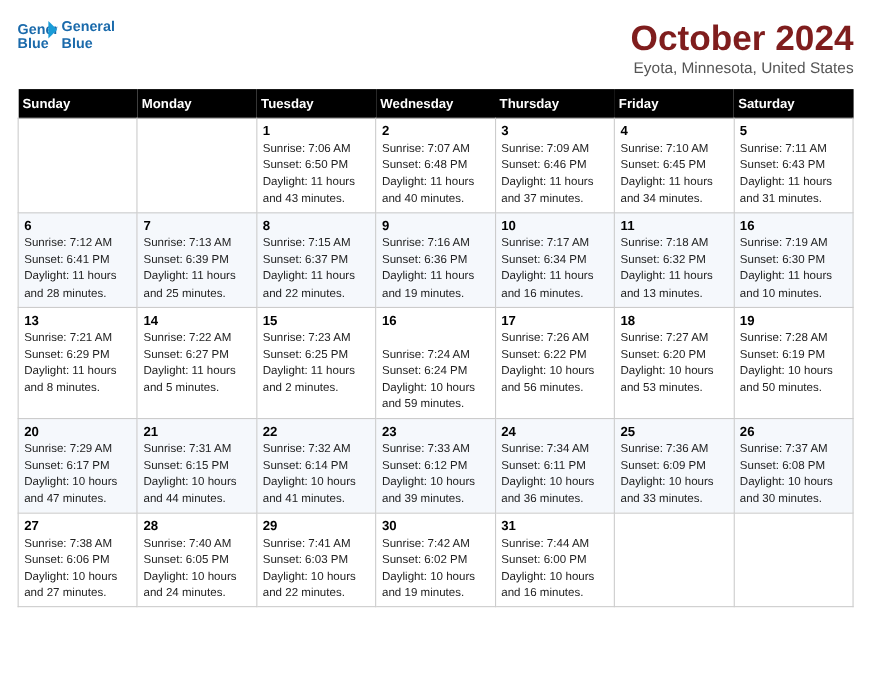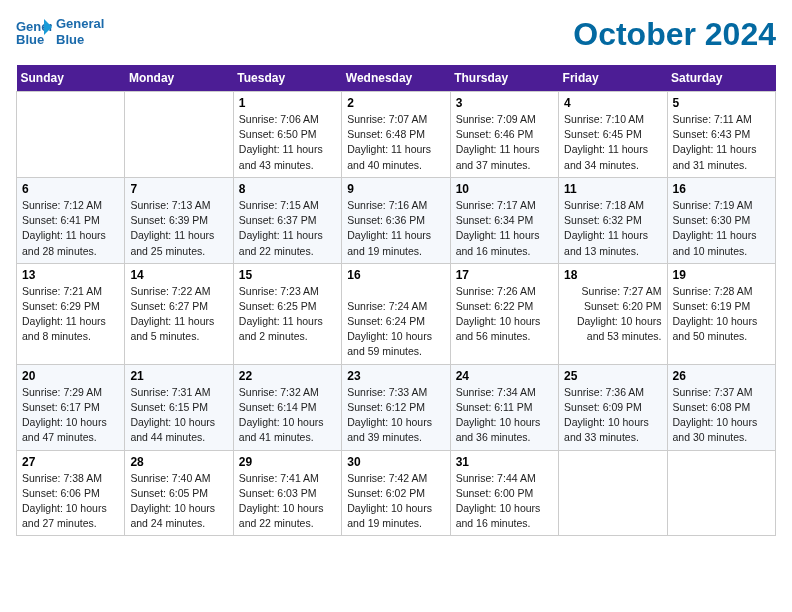--- a/index.html
+++ b/index.html
@@ -30,33 +30,33 @@
     .logo-icon {
       width: 36px;
       height: 30px;
     }
     .title-block {
       text-align: right;
     }
     .month-title {
       font-size: 32px;
       font-weight: bold;
-      color: #0369a1;
+      color: #7f1d1d;
     }
     .location {
       font-size: 14px;
       color: #555;
     }
     table {
       width: 100%;
       border-collapse: collapse;
       font-size: 11px;
     }
     thead th {
-      background-color: #4c1d95;
+      background-color: #000000;
       color: #fff;
       padding: 6px 4px;
       text-align: left;
       font-size: 12px;
       font-weight: bold;
     }
     tbody td {
       border: 1px solid #ccc;
       vertical-align: top;
       padding: 4px 5px;
@@ -94,20 +94,21 @@
     </svg>
     <div>
       <div class="logo-text">
         <span style="color:#1a6aab;">General</span><br>
         <span style="color:#1a6aab;">Blue</span>
       </div>
     </div>
   </div>
   <div class="title-block">
     <div class="month-title">October 2024</div>
+    <div class="location">Eyota, Minnesota, United States</div>
   </div>
 </div>
 
 <table>
   <thead>
     <tr id="header-row">
         <th>Sunday</th>
         <th>Monday</th>
         <th>Tuesday</th>
         <th>Wednesday</th>
@@ -221,21 +222,21 @@
 Daylight: 10 hours and 59 minutes.</div>
         </td>
         <td>
           <span class="day-num">17</span>
           <div class="day-info" style="white-space: pre-line;">Sunrise: 7:26 AM
 Sunset: 6:22 PM
 Daylight: 10 hours and 56 minutes.</div>
         </td>
         <td>
           <span class="day-num">18</span>
-          <div class="day-info" style="white-space: pre-line; text-align: right;">Sunrise: 7:27 AM
+          <div class="day-info" style="white-space: pre-line;">Sunrise: 7:27 AM
 Sunset: 6:20 PM
 Daylight: 10 hours and 53 minutes.</div>
         </td>
         <td>
           <span class="day-num">19</span>
           <div class="day-info" style="white-space: pre-line;">Sunrise: 7:28 AM
 Sunset: 6:19 PM
 Daylight: 10 hours and 50 minutes.</div>
         </td>
       </tr>

